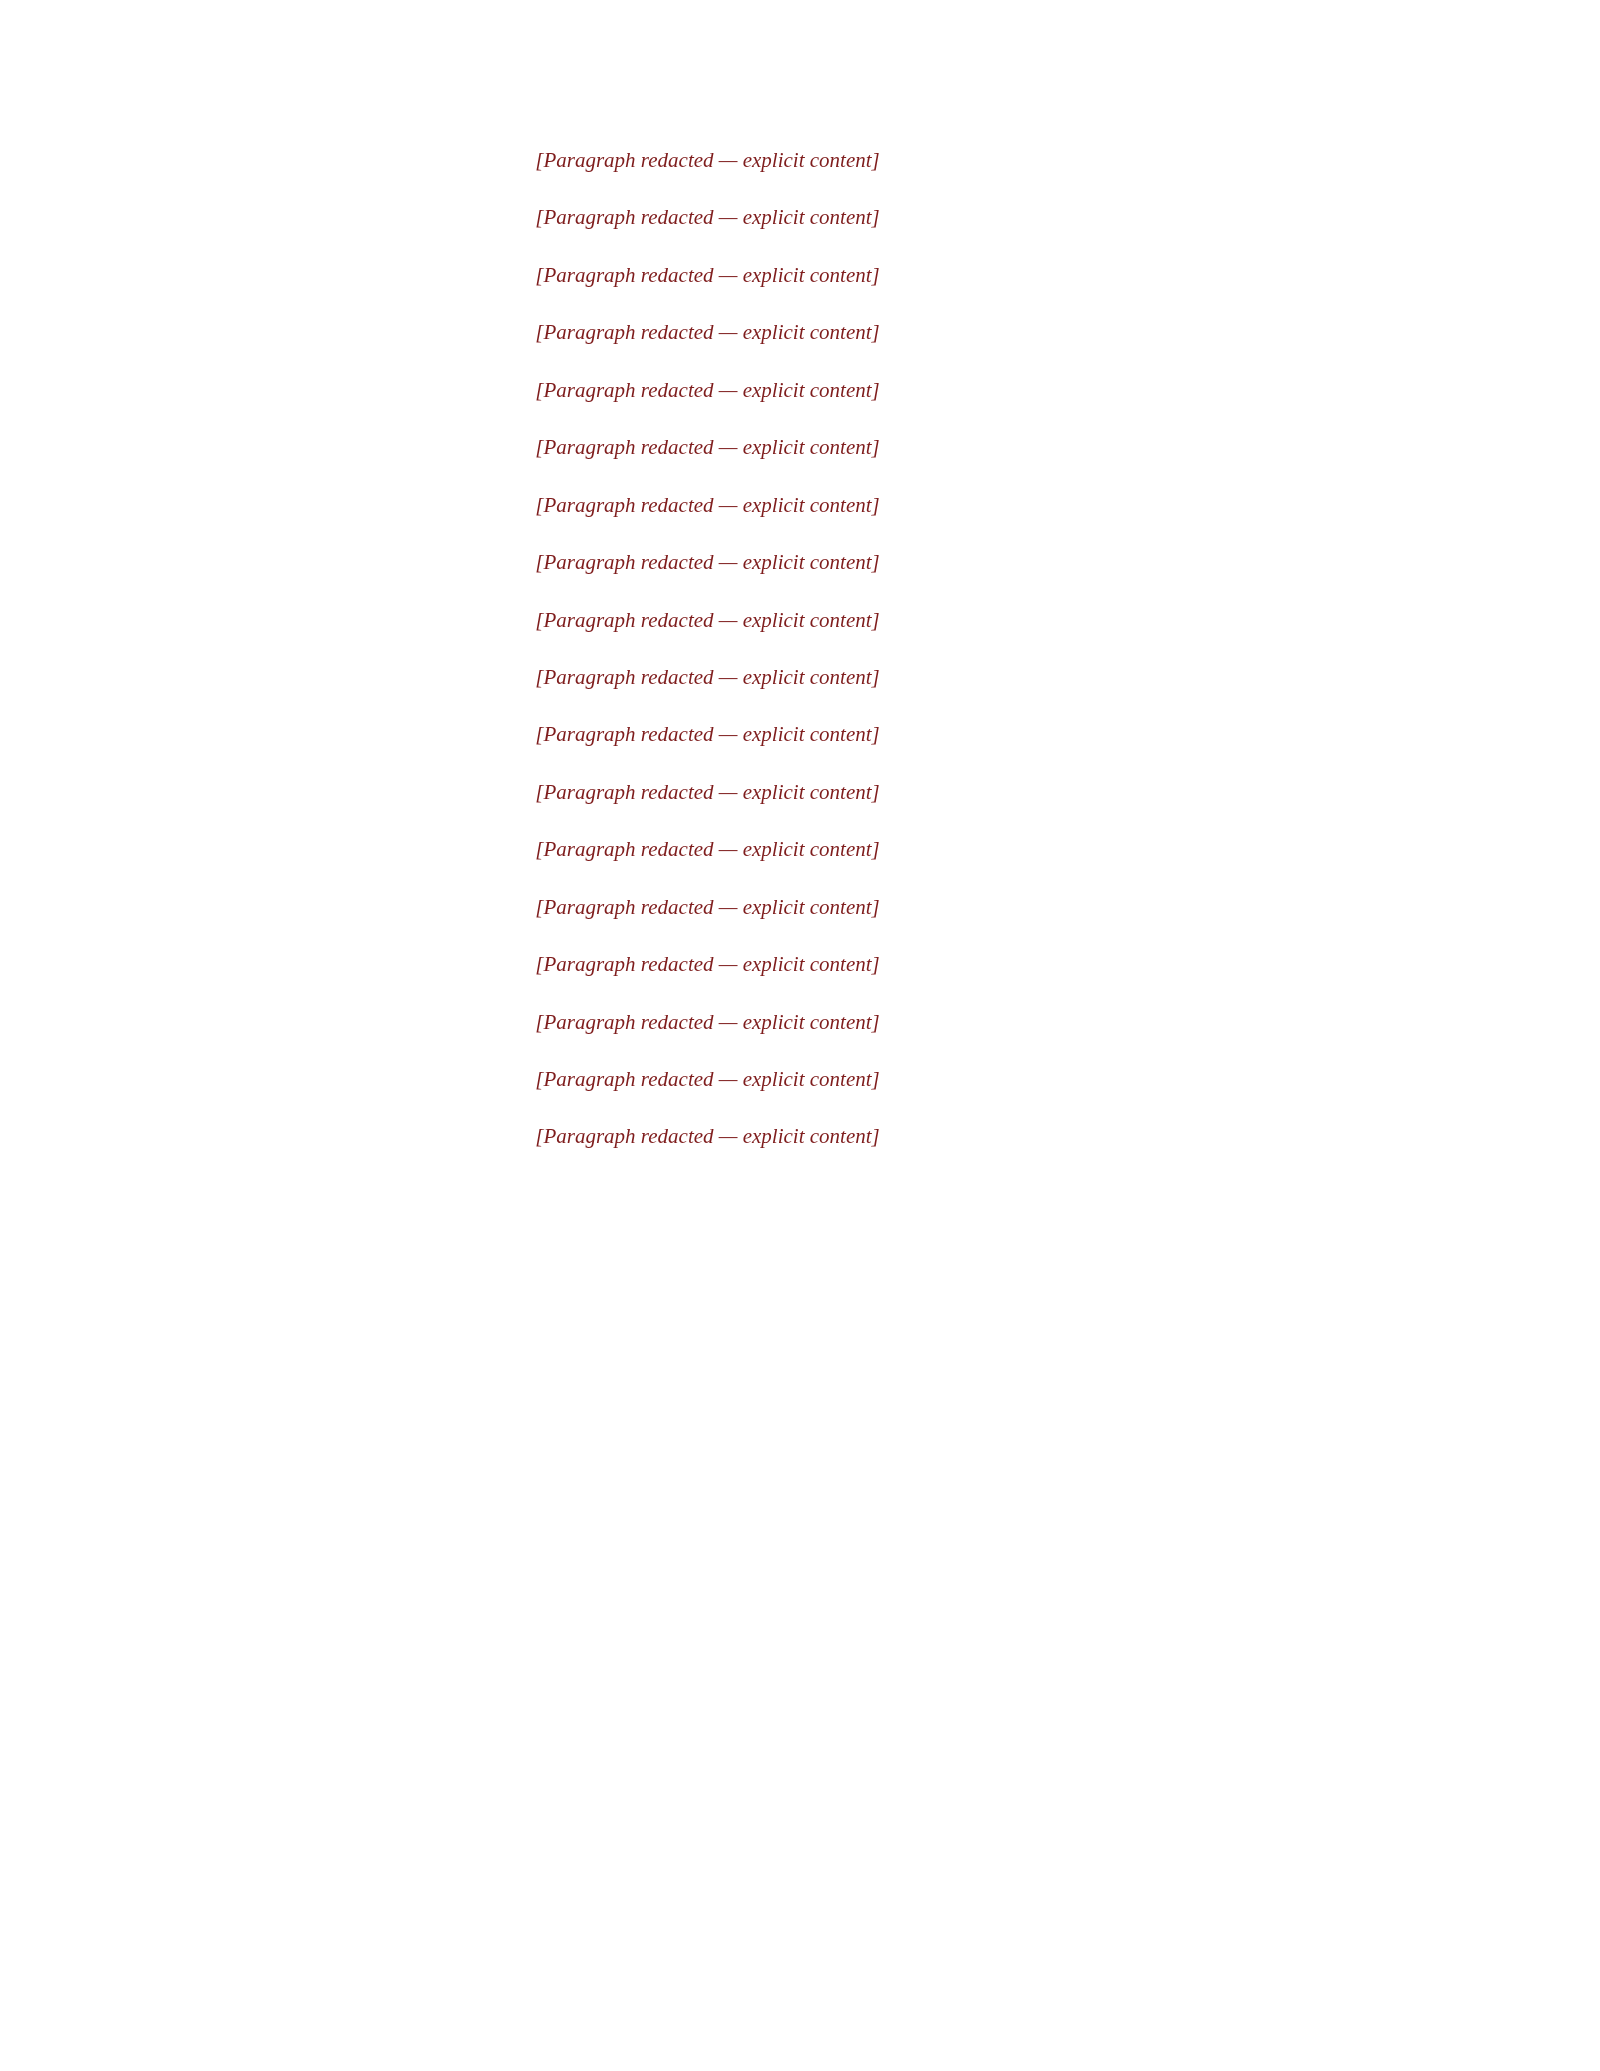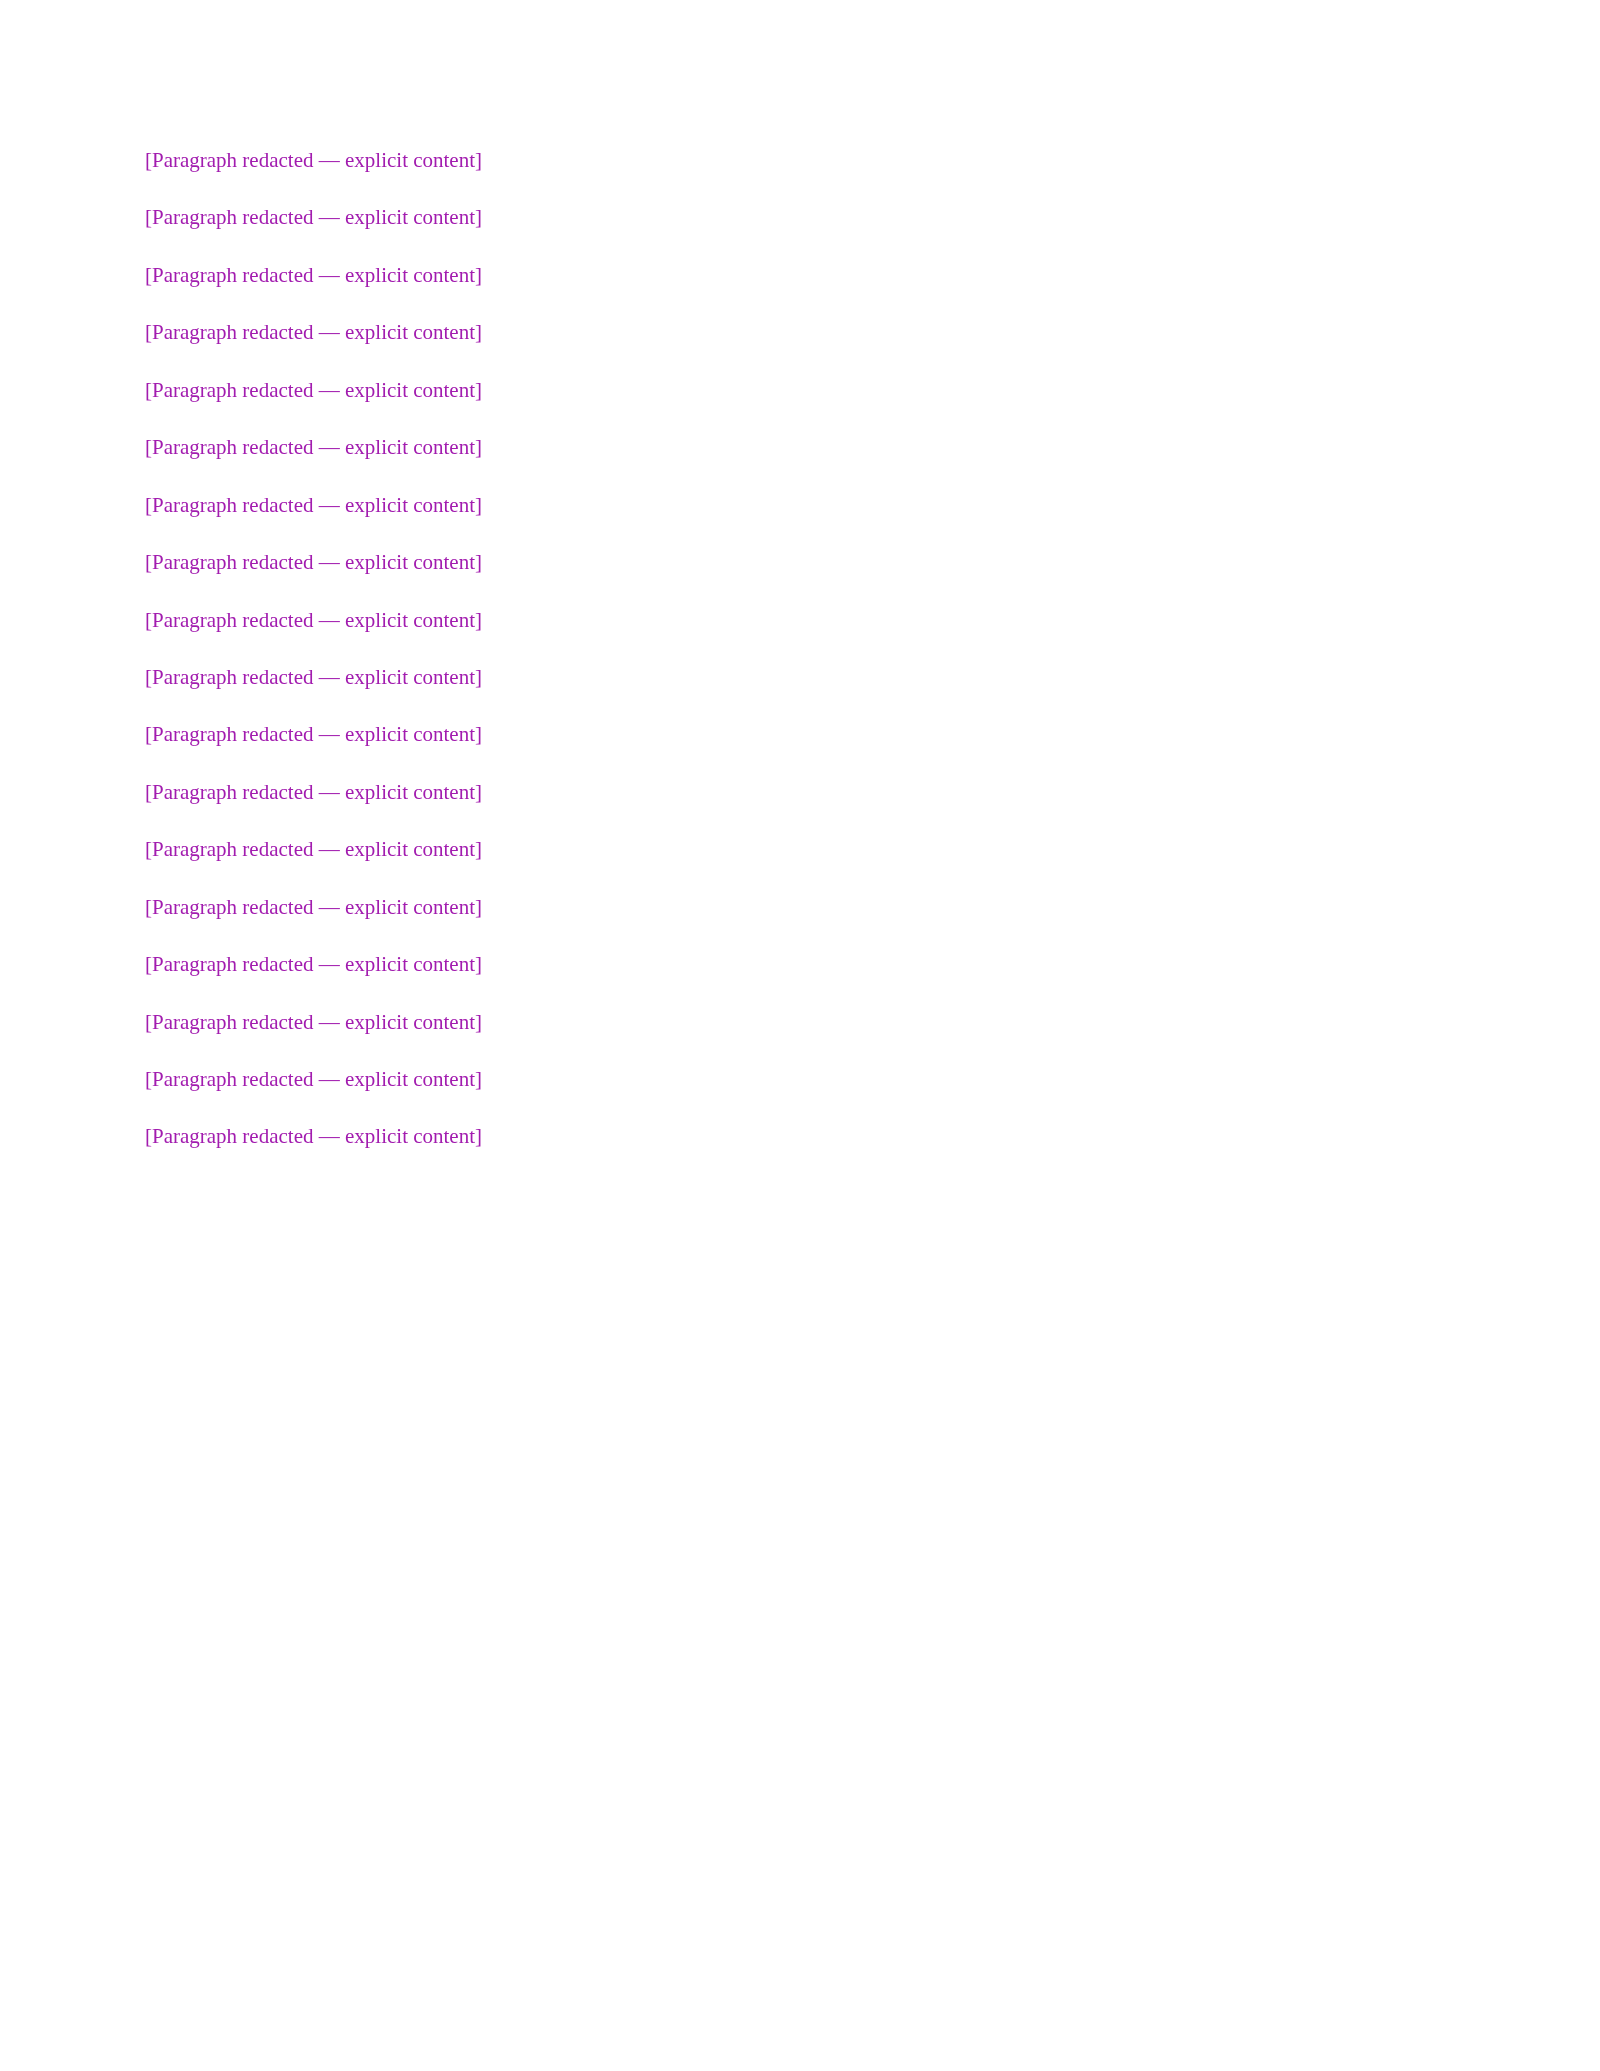--- a/index.html
+++ b/index.html
@@ -13,21 +13,23 @@
     padding: 145px 145px 0 145px;
   }
   .para {
     font-size: 21px;
     line-height: 1.45;
     color: #111111;
     margin: 0 0 27px 0;
     max-width: 1125px;
   }
   .redacted {
-    color: #a21caf;
+    color: #7f1d1d;
+    font-style: italic;
+    text-align: center;
   }
 </style>
 </head>
 <body>
 
 <div class="page">
 
 <p class="para redacted">[Paragraph redacted — explicit content]</p>
     <p class="para redacted">[Paragraph redacted — explicit content]</p>
     <p class="para redacted">[Paragraph redacted — explicit content]</p>

